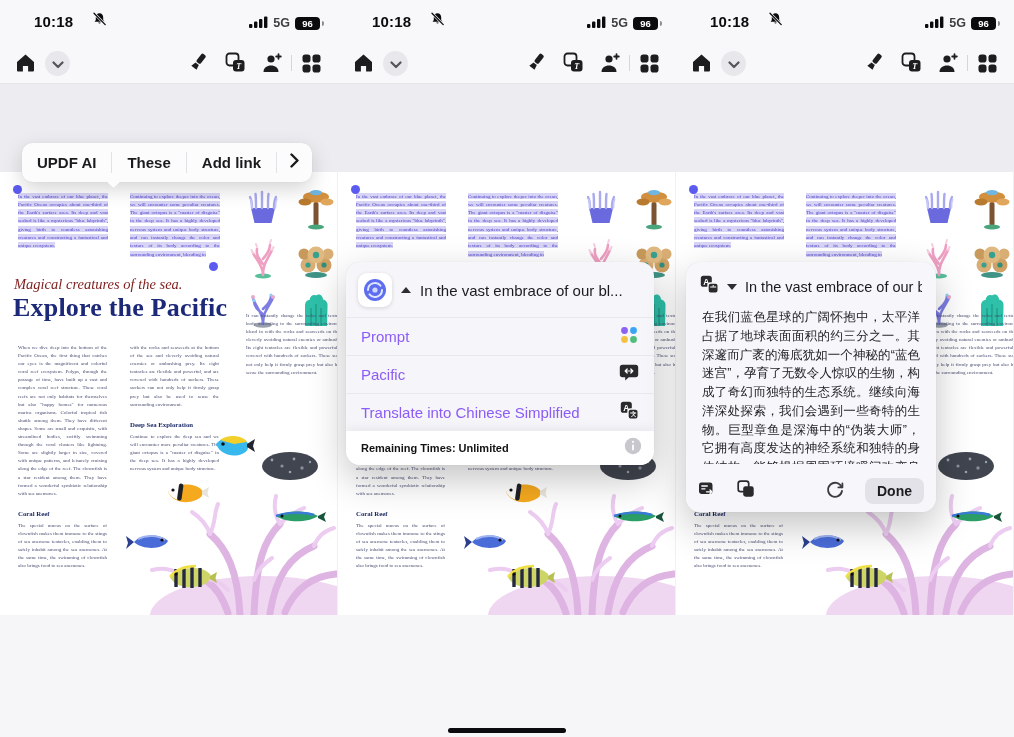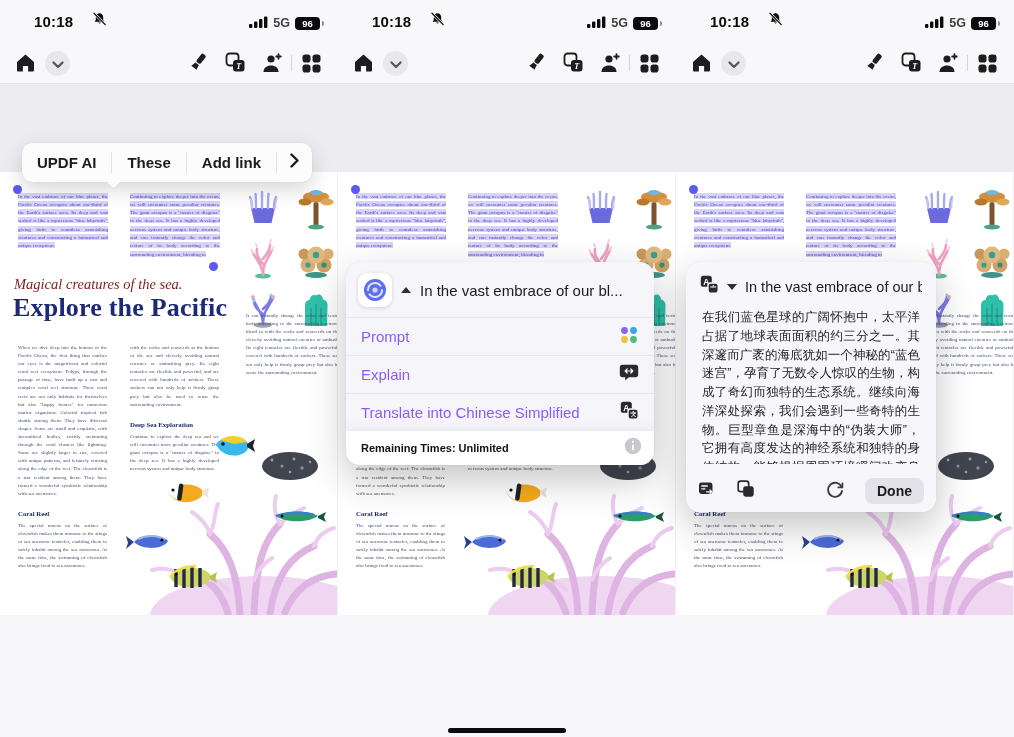--- a/index.html
+++ b/index.html
@@ -500,21 +500,21 @@
       <div class="ai-row">
         <span class="ai-row-label">Prompt</span>
         <span><svg width="20" height="20" viewBox="0 0 20 20">
               <circle cx="5.5" cy="5.5" r="3.4" fill="#8a63f2"></circle>
               <circle cx="14.5" cy="5.5" r="3.4" fill="#3ba5f5"></circle>
               <circle cx="5.5" cy="14.5" r="3.4" fill="#f2c241"></circle>
               <circle cx="14.5" cy="14.5" r="3.4" fill="#4fbd7c"></circle>
             </svg></span>
       </div>
       <div class="ai-row">
-        <span class="ai-row-label">Explain</span>
+        <span class="ai-row-label">Pacific</span>
         <span><svg width="20" height="18" viewBox="0 0 20 18">
               <path d="M3.5.8h13A2.7 2.7 0 0 1 19.2 3.5v7a2.7 2.7 0 0 1-2.7 2.7H9.8l-3.6 3.4v-3.4H3.5A2.7 2.7 0 0 1 .8 10.5v-7A2.7 2.7 0 0 1 3.5.8Z" fill="#2a2a2c"></path>
               <path d="M6.2 7h7.6M6.2 7l2-2M6.2 7l2 2M13.8 7l-2-2M13.8 7l-2 2" stroke="#fff" stroke-width="1.2" fill="none" stroke-linecap="round" stroke-linejoin="round"></path>
             </svg></span>
       </div>
       <div class="ai-row">
         <span class="ai-row-label">Translate into Chinese Simplified</span>
         <span><svg width="19" height="19" viewBox="0 0 19 19">
               <rect x="0.8" y="0.8" width="11" height="11" rx="2.6" fill="#2a2a2c"></rect>
               <text x="6.3" y="9.6" font-size="8.5" font-weight="700" fill="#fff" text-anchor="middle" font-family="sans-serif">A</text>

